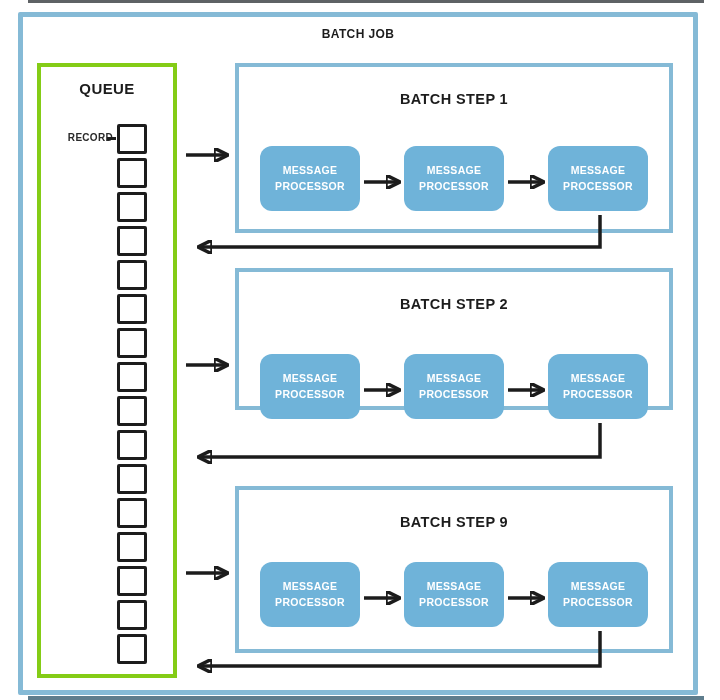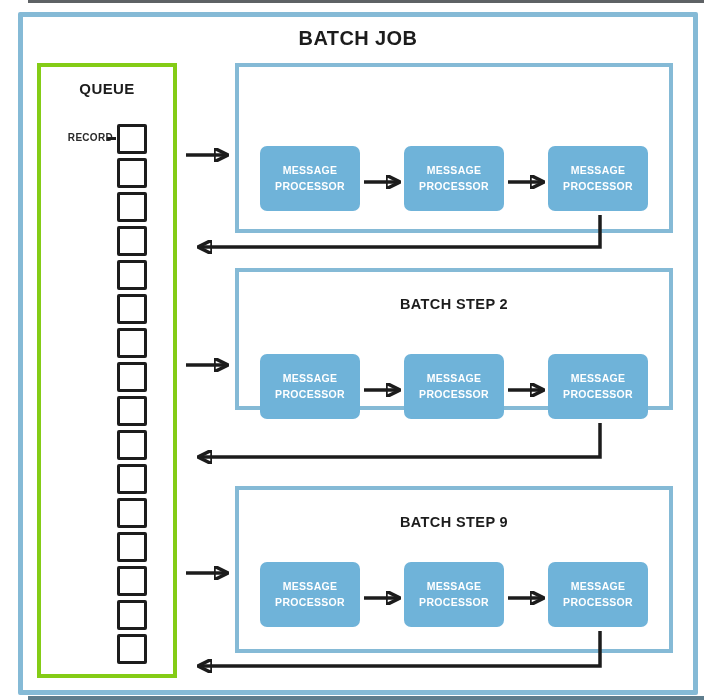--- a/index.html
+++ b/index.html
@@ -14,21 +14,21 @@
   .top-edge-bar{position:absolute;left:28px;top:0;width:676px;height:3px;background:#42474a;opacity:.85;}
   .bottom-edge-bar{position:absolute;left:28px;bottom:0;width:676px;height:4px;background:#5e7d8d;}
 
   
   .outer-box{
     position:absolute;left:18px;top:12px;width:680px;height:683px;
     border:5px solid #85bad6;box-sizing:border-box;border-radius:2px;background:#ffffff;
   }
   .batch-job-title{
     position:absolute;left:0;top:10px;width:100%;text-align:center;
-    font-size:20px;font-weight:700;letter-spacing:.4px;
+    font-size:12px;font-weight:700;letter-spacing:.4px;
   }
 
   
   .queue-panel{
     position:absolute;left:14px;top:46px;width:140px;height:615px;
     border:4px solid #84cc16;box-sizing:border-box;background:#ffffff;
   }
   .queue-title{
     position:absolute;left:0;top:13px;width:100%;text-align:center;
     font-size:15px;font-weight:700;letter-spacing:.4px;
@@ -59,21 +59,21 @@
   .step-3{top:469px;height:167px;}
   .step-title{
     position:absolute;left:0;top:24px;width:100%;text-align:center;
     font-size:14.5px;font-weight:700;letter-spacing:.4px;
   }
   .processors-row{position:absolute;left:21px;display:flex;gap:44px;}
   .step-1 .processors-row{top:79px;}
   .step-2 .processors-row{top:82px;}
   .step-3 .processors-row{top:72px;}
   .processor-box{
-    width:100px;height:65px;background:#6fb3d9;border-radius:7px;
+    width:100px;height:65px;background:#6fb3d9;border-radius:12px;
     display:flex;align-items:center;justify-content:center;text-align:center;
     color:#ffffff;font-size:10.5px;font-weight:700;letter-spacing:.3px;line-height:1.45;
     padding:0 8px;box-sizing:border-box;
   }
 
   
   .arrow-layer{position:absolute;left:0;top:0;width:720px;height:700px;pointer-events:none;z-index:5;}
   .arrow-layer path{stroke:#1c1c1c;stroke-width:3.5px;fill:none;}
 </style>
 </head>
@@ -105,20 +105,21 @@
           <div class="record-box"></div>
           <div class="record-box"></div>
           <div class="record-box"></div>
           <div class="record-box"></div>
           <div class="record-box"></div>
           <div class="record-box"></div>
         </div>
     </div>
 
     <div class="step-panel step-1">
+      <div class="step-title">BATCH STEP 1</div>
       <div class="processors-row">
         <div class="processor-box">MESSAGE PROCESSOR</div>
         <div class="processor-box">MESSAGE PROCESSOR</div>
         <div class="processor-box">MESSAGE PROCESSOR</div>
       </div>
     </div>
 
     <div class="step-panel step-2">
       <div class="step-title">BATCH STEP 2</div>
       <div class="processors-row">

